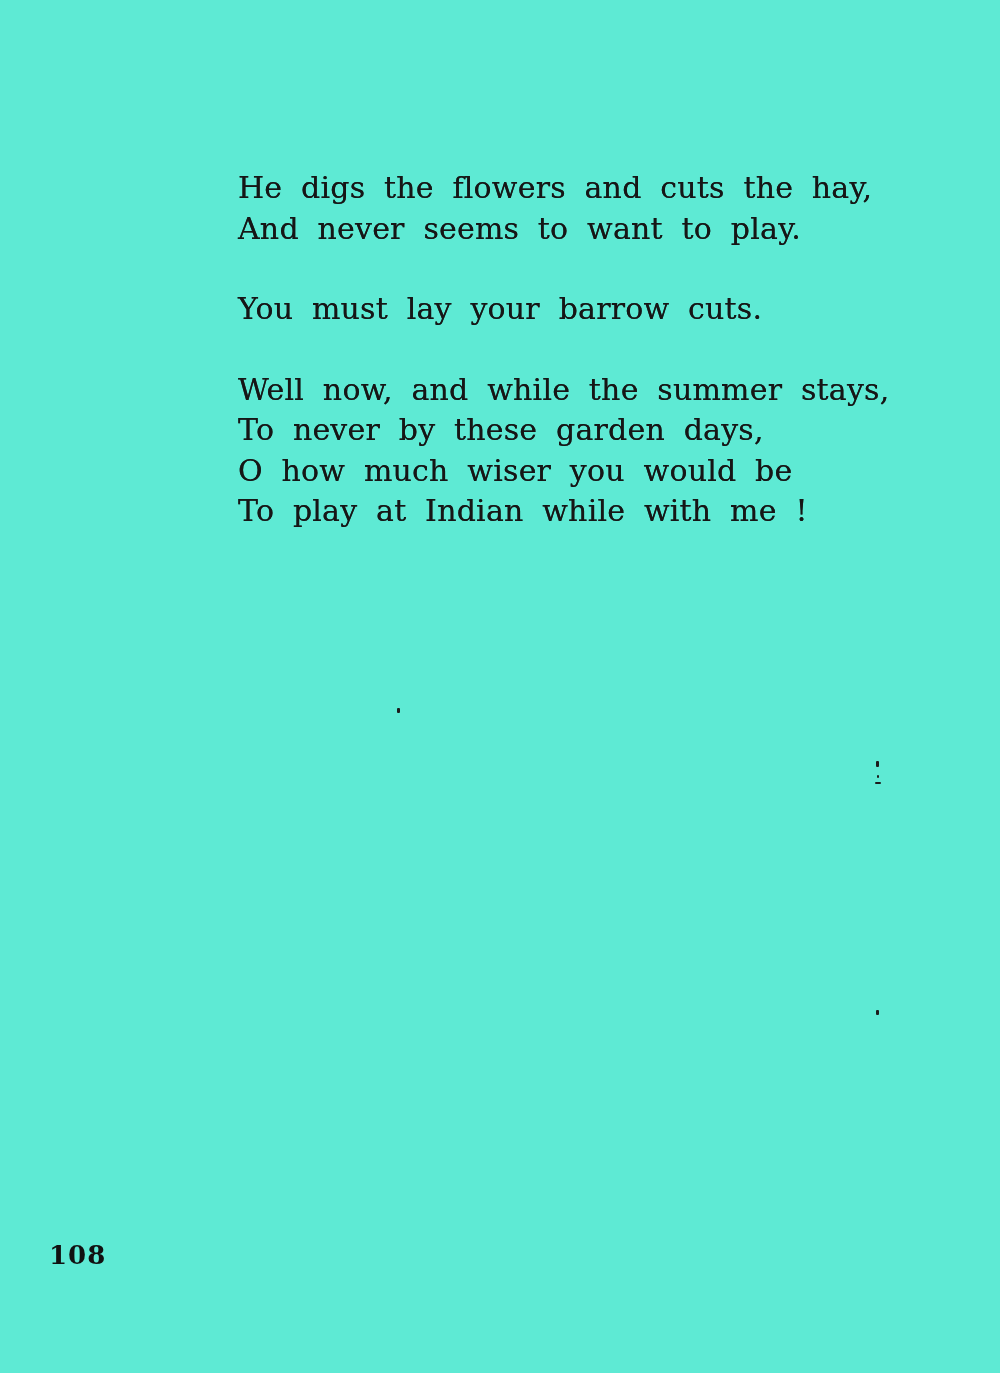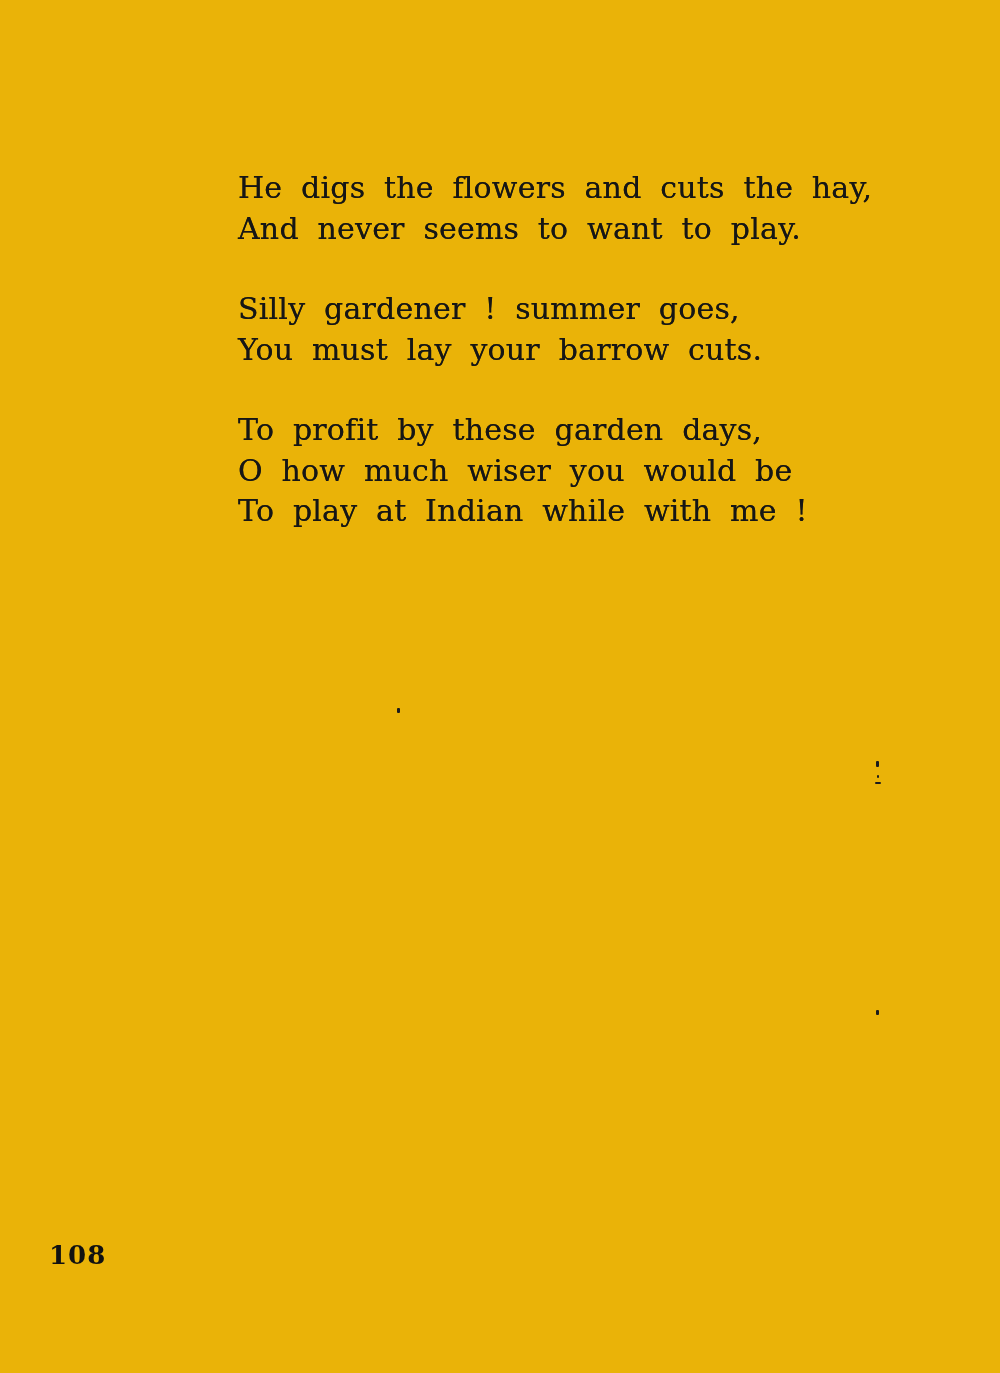--- a/index.html
+++ b/index.html
@@ -11,21 +11,21 @@
     overflow: hidden;
     position: relative;
     font-family: "DejaVu Serif", "Liberation Serif", serif;
   }
 
   .page {
     position: absolute;
     inset: 0;
     width: 1000px;
     height: 1373px;
-    background: #eab308;
+    background: #5eead4;
     color: #161616;
   }
 
   .poem {
     position: absolute;
     left: 238px;
     top: 168px;
     width: 600px;
   }
 
@@ -82,26 +82,26 @@
 <div class="page">
 
   <div class="poem">
 
     <div class="stanza">
       <div class="poem-line">He digs the flowers and cuts the hay,</div>
       <div class="poem-line">And never seems to want to play.</div>
     </div>
 
     <div class="stanza">
-      <div class="poem-line">Silly gardener ! summer goes,</div>
       <div class="poem-line">You must lay your barrow cuts.</div>
     </div>
 
     <div class="stanza">
-      <div class="poem-line">To profit by these garden days,</div>
+      <div class="poem-line">Well now, and while the summer stays,</div>
+      <div class="poem-line">To never by these garden days,</div>
       <div class="poem-line">O how much wiser you would be</div>
       <div class="poem-line">To play at Indian while with me !</div>
     </div>
 
   </div>
 
   <div class="folio">
     <span class="page-number">108</span>
   </div>
 

